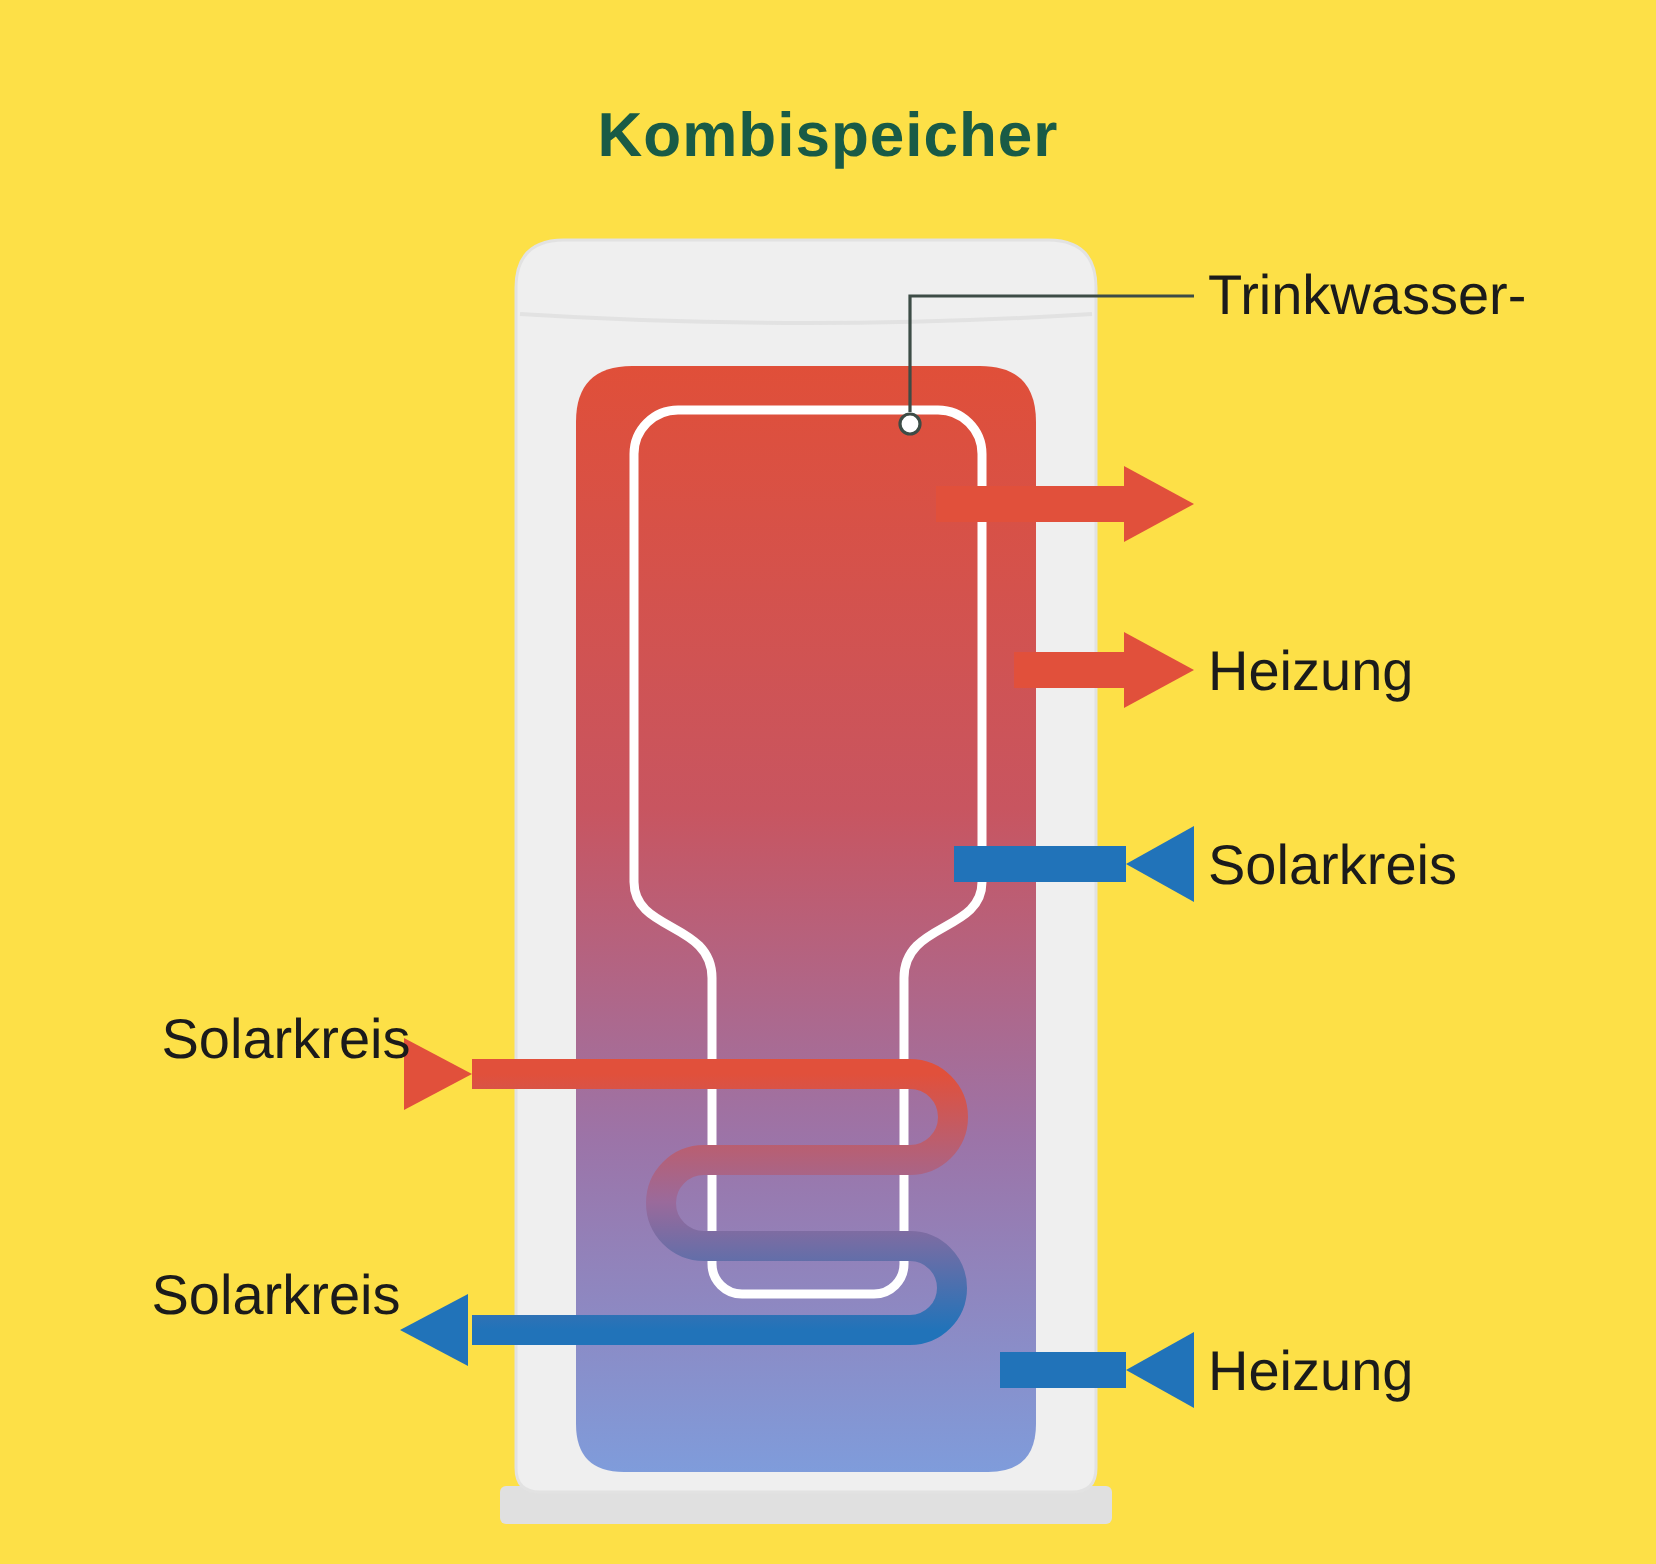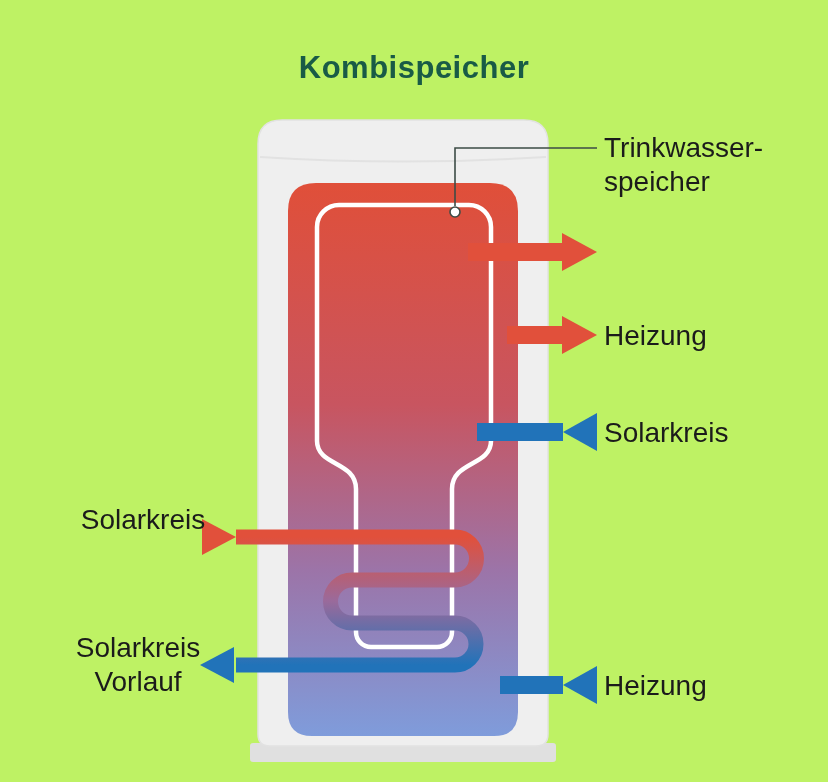--- a/index.html
+++ b/index.html
@@ -1,20 +1,20 @@
 <!DOCTYPE html>
 <html style="--green: #195B46; --red: #E1503B; --blue: #2173B9; --text: #1B1B1B; --shell: #EFEFEF; --shell-edge: #E2E2E2; --base: #E0E0E0; --grad-top: #E04F39; --grad-mid1: #C85560; --grad-mid2: #9C74A8; --grad-bottom: #7F9CDB; --coil-mid: #9A6A9B; --leader: #3D4C46;"><head>
 <meta charset="utf-8">
 <style>
   html, body { margin: 0; padding: 0; background: #ffffff; }
   #stage {
     position: relative;
     width: 828px;
     height: 782px;
-    background: #bef264;
+    background: #fde047;
     font-family: "Liberation Sans", "DejaVu Sans", sans-serif;
     overflow: hidden;
   }
   #diagram-svg { position: absolute; left: 0; top: 0; }
   .page-title {
     position: absolute;
     left: 0; right: 0; top: 50px;
     text-align: center;
     font-size: 31px;
     font-weight: 700;
@@ -99,32 +99,30 @@
       <rect class="blue-fill" x="500" y="676" width="63" height="18"></rect>
       <polygon class="blue-fill" points="597,666 597,704 563,685"></polygon>
     </g>
 
     <polyline class="leader" points="597,148 455,148 455,206"></polyline>
     <circle class="marker" cx="455" cy="212" r="5"></circle>
   </svg>
 
   <div class="lbl lbl-right" style="top:131px">
     <div>Trinkwasser-</div>
-    <div>speicher</div>
   </div>
 
 
   <div class="lbl lbl-right" style="top:319px">Heizung</div>
 
   <div class="lbl lbl-right" style="top:416px">Solarkreis</div>
 
   <div class="lbl lbl-right" style="top:669px">Heizung</div>
 
   <div class="lbl lbl-left" style="left:40px; width:150px; top:503px">
     <div>Solarkreis</div>
   </div>
 
   <div class="lbl lbl-left" style="left:35px; width:150px; top:631px">
     <div>Solarkreis</div>
-    <div>Vorlauf</div>
   </div>
 
 </div>
 
 </body></html>

